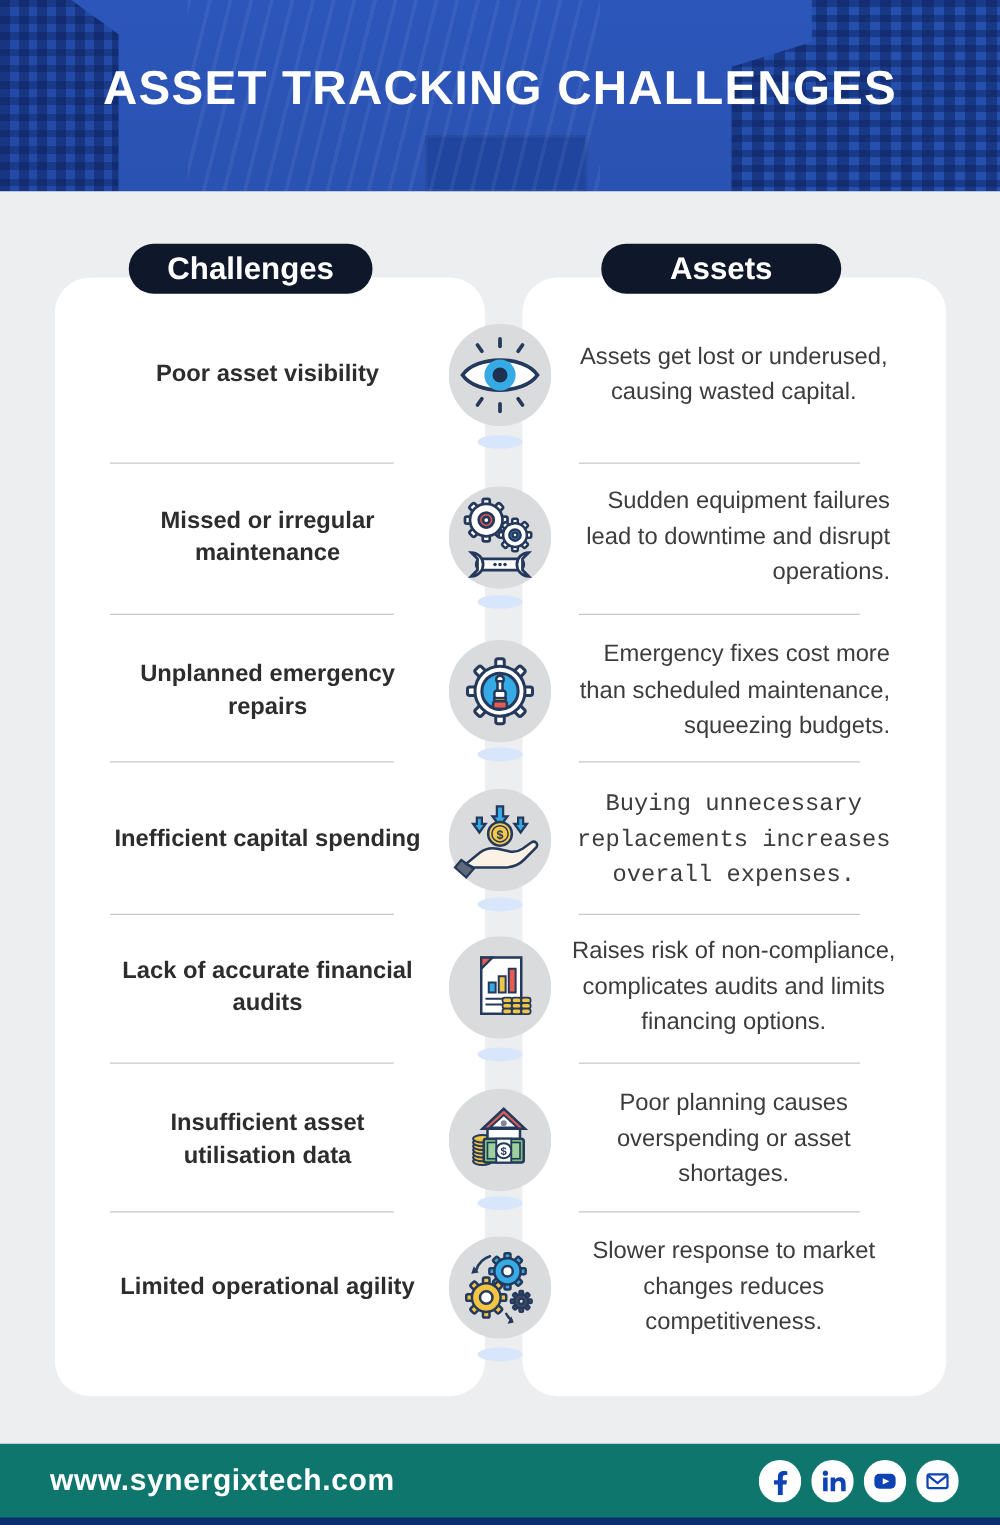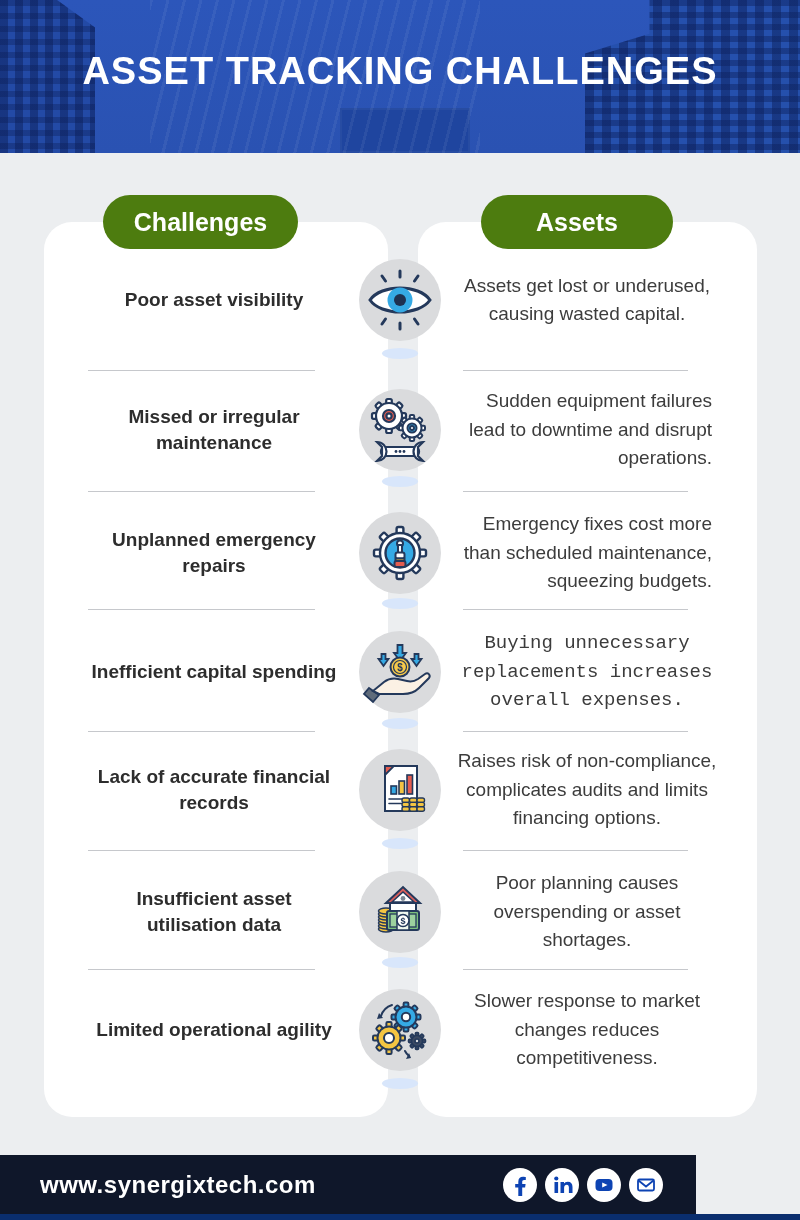--- a/index.html
+++ b/index.html
@@ -26,21 +26,21 @@
     box-shadow:inset 0 0 0 2px rgba(255,255,255,.04);}
   .streak{position:absolute;left:150px;top:0;width:330px;height:153px;
     background:repeating-linear-gradient(104deg, rgba(255,255,255,.06) 0 3px, rgba(255,255,255,0) 3px 16px);}
   .title{position:absolute;left:0;top:50px;width:800px;text-align:center;color:#FFFFFF;
     font-size:38px;font-weight:bold;letter-spacing:1px;margin:0;}
 
   
   .card{position:absolute;top:222px;height:895px;background:#FFFFFF;border-radius:28px;}
   .card-left{left:44px;width:344px;}
   .card-right{left:418px;width:339px;}
-  .pill{position:absolute;top:195px;height:54px;border-radius:27px;background:#4d7c0f;
+  .pill{position:absolute;top:195px;height:40px;border-radius:27px;background:#0f172a;
     color:#fff;font-size:25px;font-weight:bold;display:flex;align-items:center;justify-content:center;z-index:3;}
   .pill-left{left:103px;width:195px;}
   .pill-right{left:481px;width:192px;}
 
   
   .r1{--cy:300px;--dy:370px;--doty:353px;}
   .r2{--cy:430px;--dy:491px;--doty:481px;}
   .r3{--cy:553px;--dy:609px;--doty:603px;}
   .r4{--cy:672px;--dy:731px;--doty:723px;}
   .r5{--cy:790px;--dy:850px;--doty:843px;}
@@ -60,21 +60,21 @@
   .r7 .rtext{left:467px;width:240px;}
 
   .iconwrap{position:absolute;left:359px;top:calc(var(--cy) - 41px);width:82px;height:82px;z-index:4;}
   .dot{position:absolute;left:382px;top:calc(var(--doty) - 5px);width:36px;height:11px;
     border-radius:50%;background:#D8E6FB;z-index:1;}
   .divl,.divr{position:absolute;top:var(--dy);height:1px;background:#C6C8CC;z-index:2;}
   .divl{left:88px;width:227px;}
   .divr{left:463px;width:225px;}
 
   
-  .footer{position:absolute;left:0;top:1155px;width:696px;height:65px;background:#0f172a;}
+  .footer{position:absolute;left:0;top:1155px;width:800px;height:65px;background:#0f766e;}
   .footer-edge{position:absolute;left:0;bottom:0;width:800px;height:6px;background:#0A2E6E;}
   .site{position:absolute;left:40px;top:0;height:59px;display:flex;align-items:center;
     color:#FFFFFF;font-size:24px;font-weight:bold;letter-spacing:.5px;}
   .socials{position:absolute;right:33px;top:0;height:59px;display:flex;align-items:center;gap:8px;}
   .soc{width:34px;height:34px;display:block;cursor:pointer;}
 </style>
 </head>
 <body>
 
 <div class="page">
@@ -221,21 +221,21 @@
         <path d="M14,60 l11,-9 c4,-3 9,-4 14,-3 l9,2 c4,1 8,0 11,-2 l7,-5 c3,-2 6,1 4,4 l-10,10 c-4,4 -10,6 -16,6 l-24,0 z" fill="#FBF1E4" stroke="#24395B" stroke-width="2"></path>
       </svg>
     </div>
     <div class="rtext">Buying unnecessary replacements increases overall expenses.</div>
     <div class="dot"></div>
     <div class="divl"></div>
     <div class="divr"></div>
   </div>
 
   <div class="row r5">
-    <div class="ltext">Lack of accurate financial records</div>
+    <div class="ltext">Lack of accurate financial audits</div>
     <div class="iconwrap">
       <svg viewBox="0 0 82 82" width="82" height="82">
         <circle cx="41" cy="41" r="41" fill="#DADBDD"></circle>
         <rect x="26" y="17" width="32" height="45" fill="#FFFFFF" stroke="#24395B" stroke-width="2"></rect>
         <path d="M26,17 l9,0 -9,9 z" fill="#E45D50" stroke="#24395B" stroke-width="1.8"></path>
         <g stroke="#24395B" stroke-width="1.6">
           <rect x="32" y="37" width="5.5" height="8" fill="#35AAE5"></rect>
           <rect x="40" y="32" width="5.5" height="13" fill="#F4C542"></rect>
           <rect x="48" y="26" width="5.5" height="19" fill="#E45D50"></rect>
         </g>

